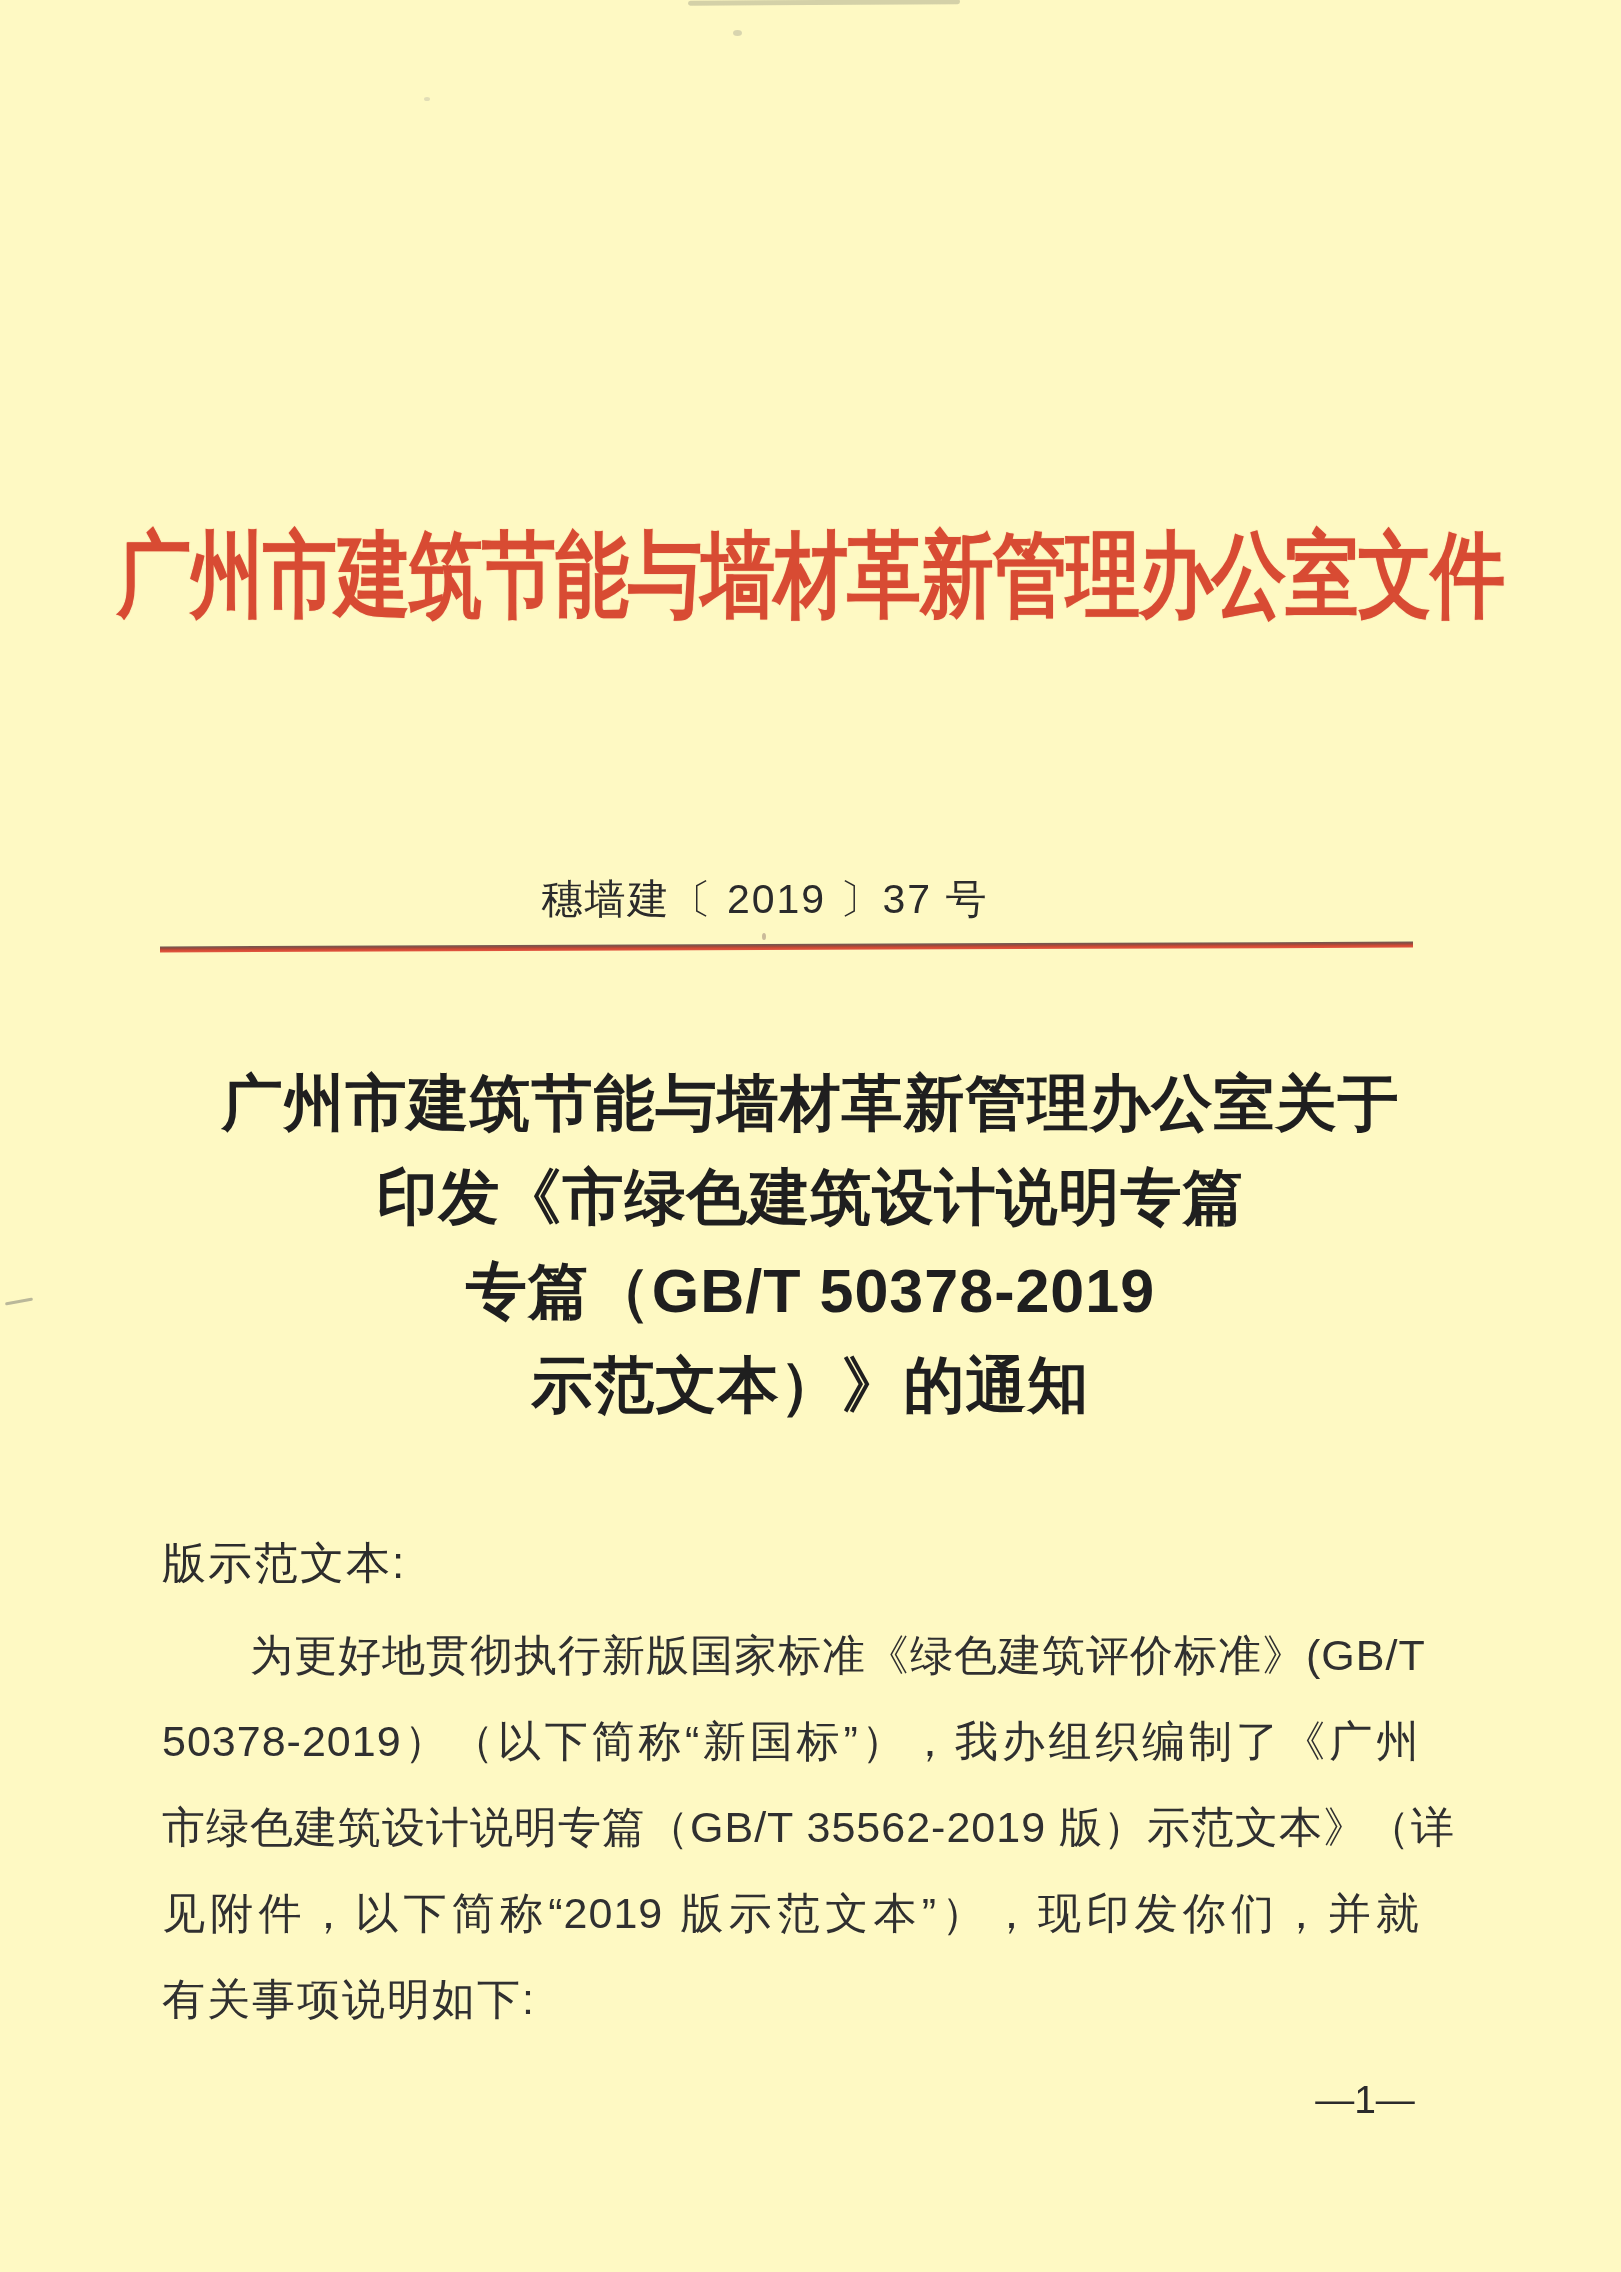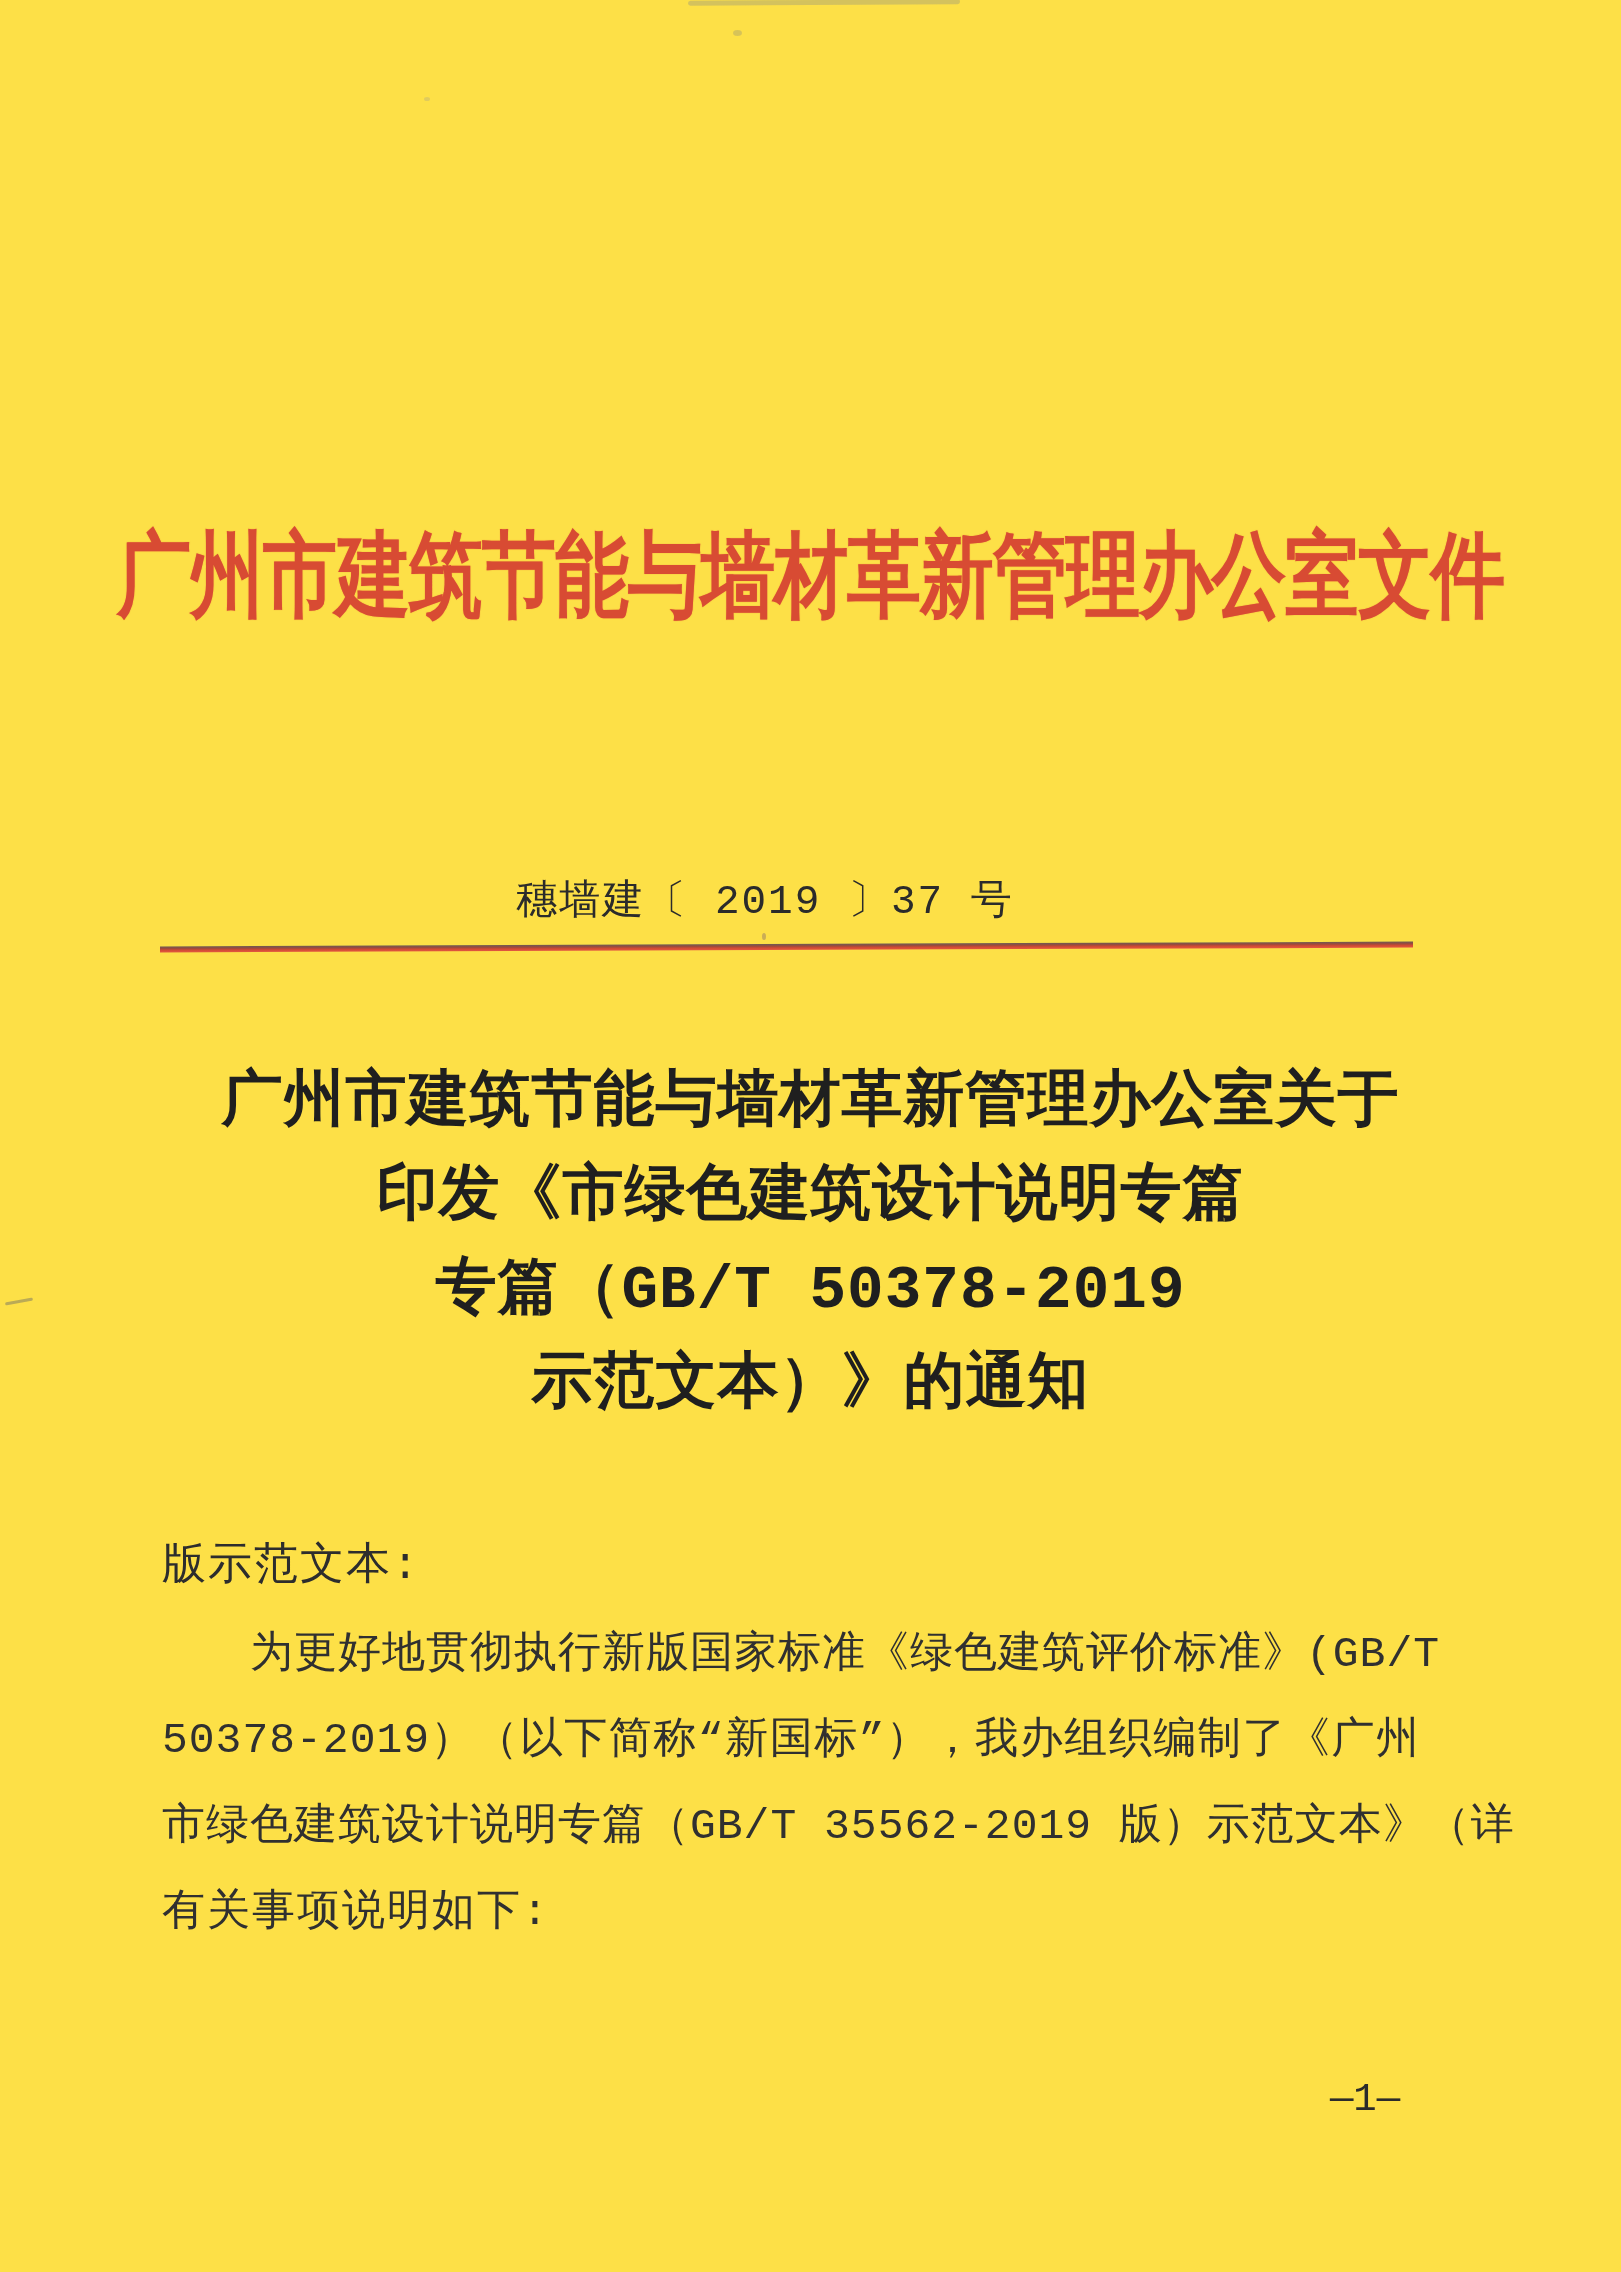--- a/index.html
+++ b/index.html
@@ -5,23 +5,23 @@
   html, body {
     margin: 0;
     padding: 0;
     background: #e9e9e9;
   }
   .page {
     position: relative;
     width: 1621px;
     height: 2272px;
     margin: 0 auto;
-    background: #fde047;
+    background: #fef9c3;
     overflow: hidden;
-    font-family: Liberation Mono, monospace;
+    font-family: Liberation Sans, sans-serif;
     color: #262626;
   }
 
   
   .letterhead {
     position: absolute;
     top: 514px;
     left: 0;
     width: 1621px;
     text-align: center;
@@ -180,18 +180,19 @@
     <span class="title-line">专篇（GB/T 50378-2019</span>
     <span class="title-line">示范文本）》的通知</span>
   </div>
 
   <div class="salutation">版示范文本:</div>
 
   <div class="body-block">
     <span class="body-line indent">为更好地贯彻执行新版国家标准《绿色建筑评价标准》(GB/T</span>
     <span class="body-line">50378-2019）（以下简称“新国标”），我办组织编制了《广州</span>
     <span class="body-line">市绿色建筑设计说明专篇（GB/T 35562-2019 版）示范文本》（详</span>
+    <span class="body-line">见附件，以下简称“2019 版示范文本”），现印发你们，并就</span>
     <span class="body-line last">有关事项说明如下:</span>
   </div>
 
   <div class="page-number">—1—</div>
 
 </div>
 
 </body></html>

